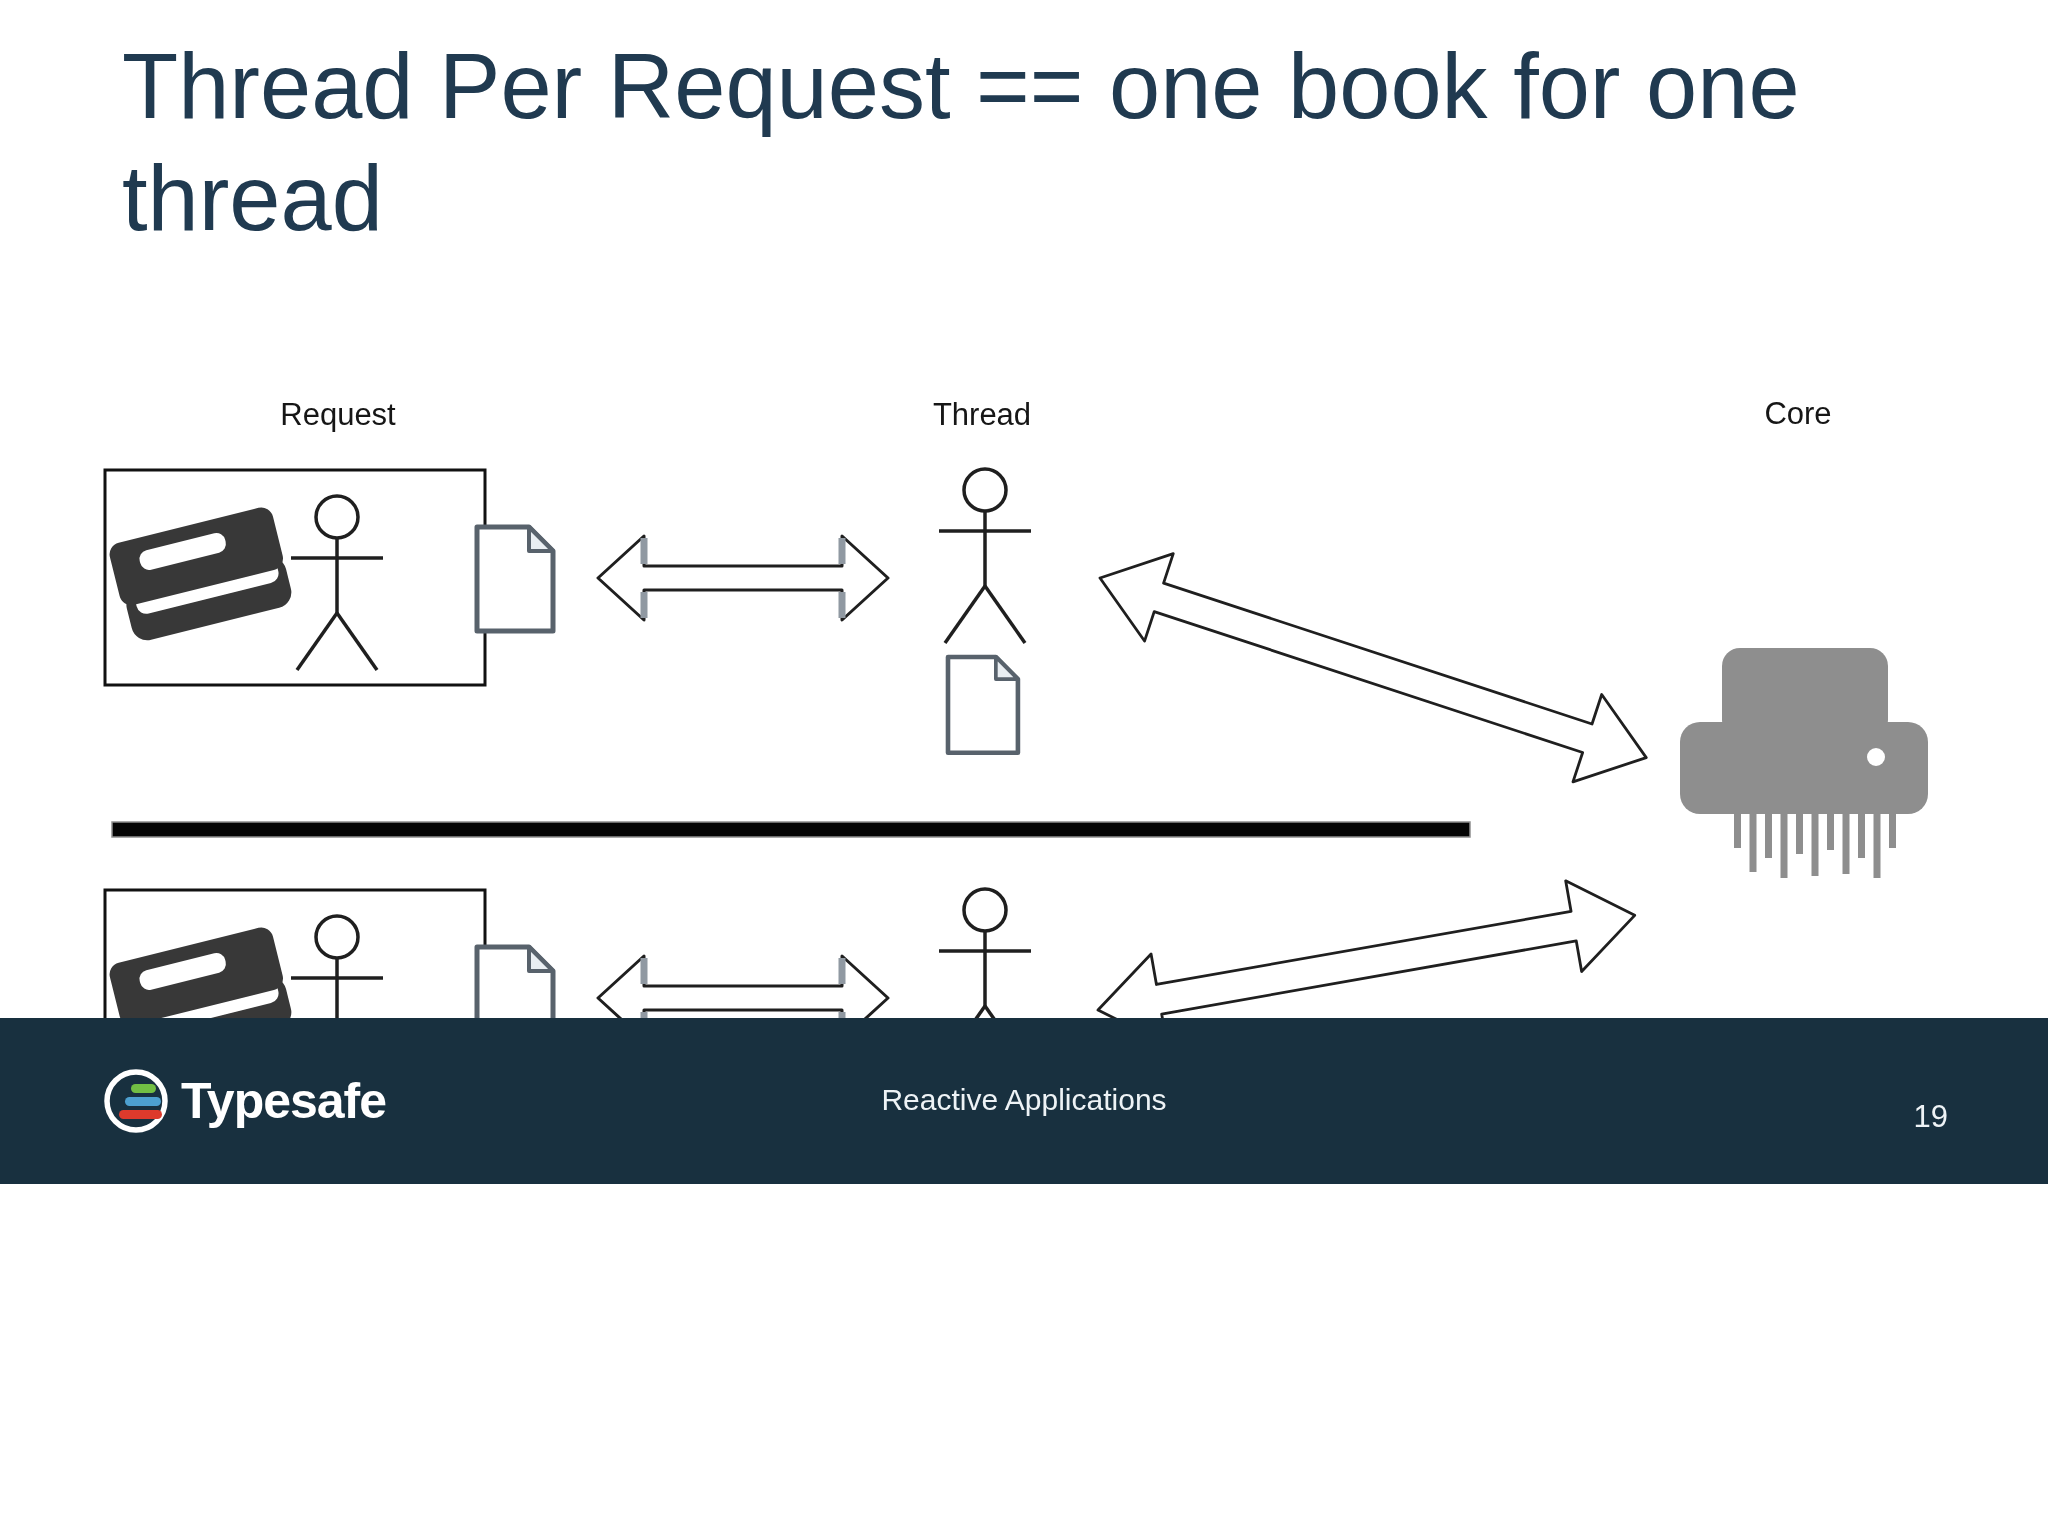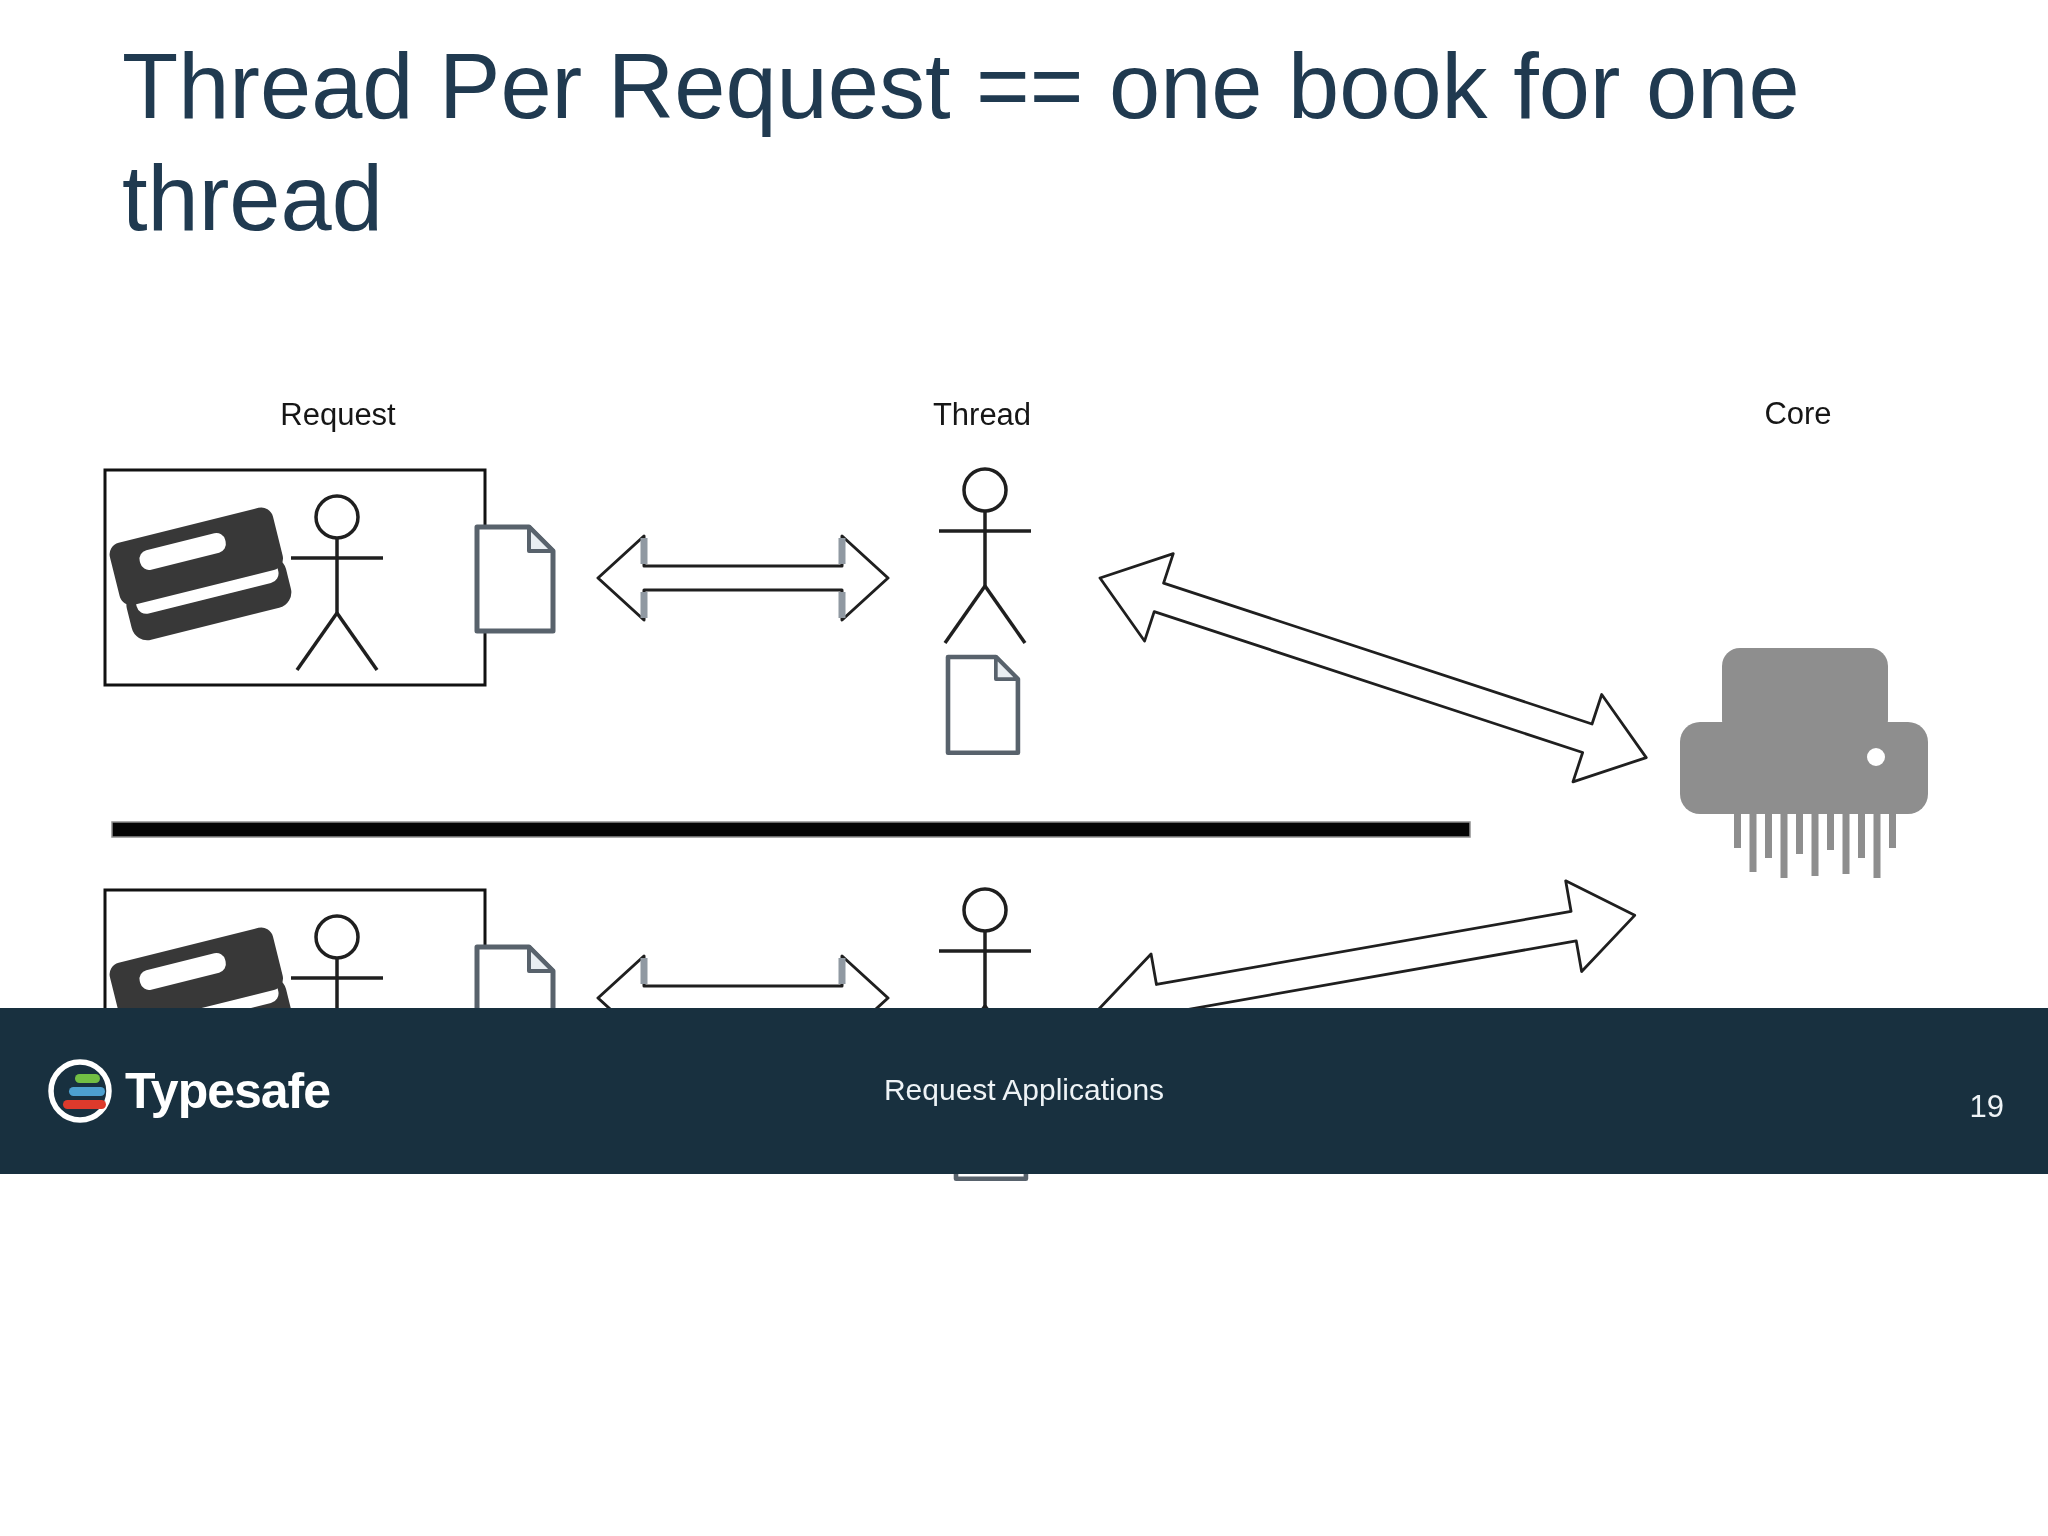--- a/index.html
+++ b/index.html
@@ -8,24 +8,24 @@
   .slide{position:relative;width:2048px;height:1184px;background:#fff;}
 
   .title{position:absolute;left:122px;top:30px;width:1750px;margin:0;
          font-size:92px;font-weight:400;line-height:112px;
          color:var(--title_color,#203a50);letter-spacing:0;}
 
   .diagram{position:absolute;left:0;top:0;width:2048px;height:1536px;}
 
   .col-label{font-size:31px;fill:var(--label_color,#161616);}
 
-  .footer{position:absolute;left:0;right:0;bottom:10px;height:166px;
+  .footer{position:absolute;left:0;right:0;bottom:0;height:166px;
           background:var(--footer_bg,#18303f);
           display:flex;align-items:center;justify-content:space-between;
-          padding:0 44px;box-sizing:border-box;}
+          padding:0 100px;box-sizing:border-box;}
   .footer-left{display:flex;align-items:center;}
   .wordmark{color:#ffffff;font-size:50px;font-weight:700;margin-left:9px;
             letter-spacing:-1px;}
   .footer-center{position:absolute;left:50%;top:50%;
                  transform:translate(-50%,-54%);
                  color:var(--footer_text,#eef3f6);font-size:30px;}
   .footer-right{color:var(--footer_text,#eef3f6);font-size:31px;margin-top:32px;}
 </style>
 </head>
 <body>
@@ -120,17 +120,17 @@
   <div class="footer">
     <div class="footer-left">
       <svg width="72" height="72" viewBox="0 0 72 72">
         <circle cx="36" cy="36" r="29" style="fill:none;stroke:#ffffff;stroke-width:5.5;"></circle>
         <rect x="31" y="19" width="25" height="9" rx="4.5" style="fill:var(--logo_green,#72bf44);"></rect>
         <rect x="25" y="32" width="36" height="9" rx="4.5" style="fill:var(--logo_blue,#4da0d0);"></rect>
         <rect x="19" y="45" width="43" height="9" rx="4.5" style="fill:var(--logo_red,#dd3a2c);"></rect>
       </svg>
       <span class="wordmark">Typesafe</span>
     </div>
-    <div class="footer-center">Request Applications</div>
+    <div class="footer-center">Reactive Applications</div>
     <div class="footer-right">19</div>
   </div>
 
 </div>
 
 </body></html>

